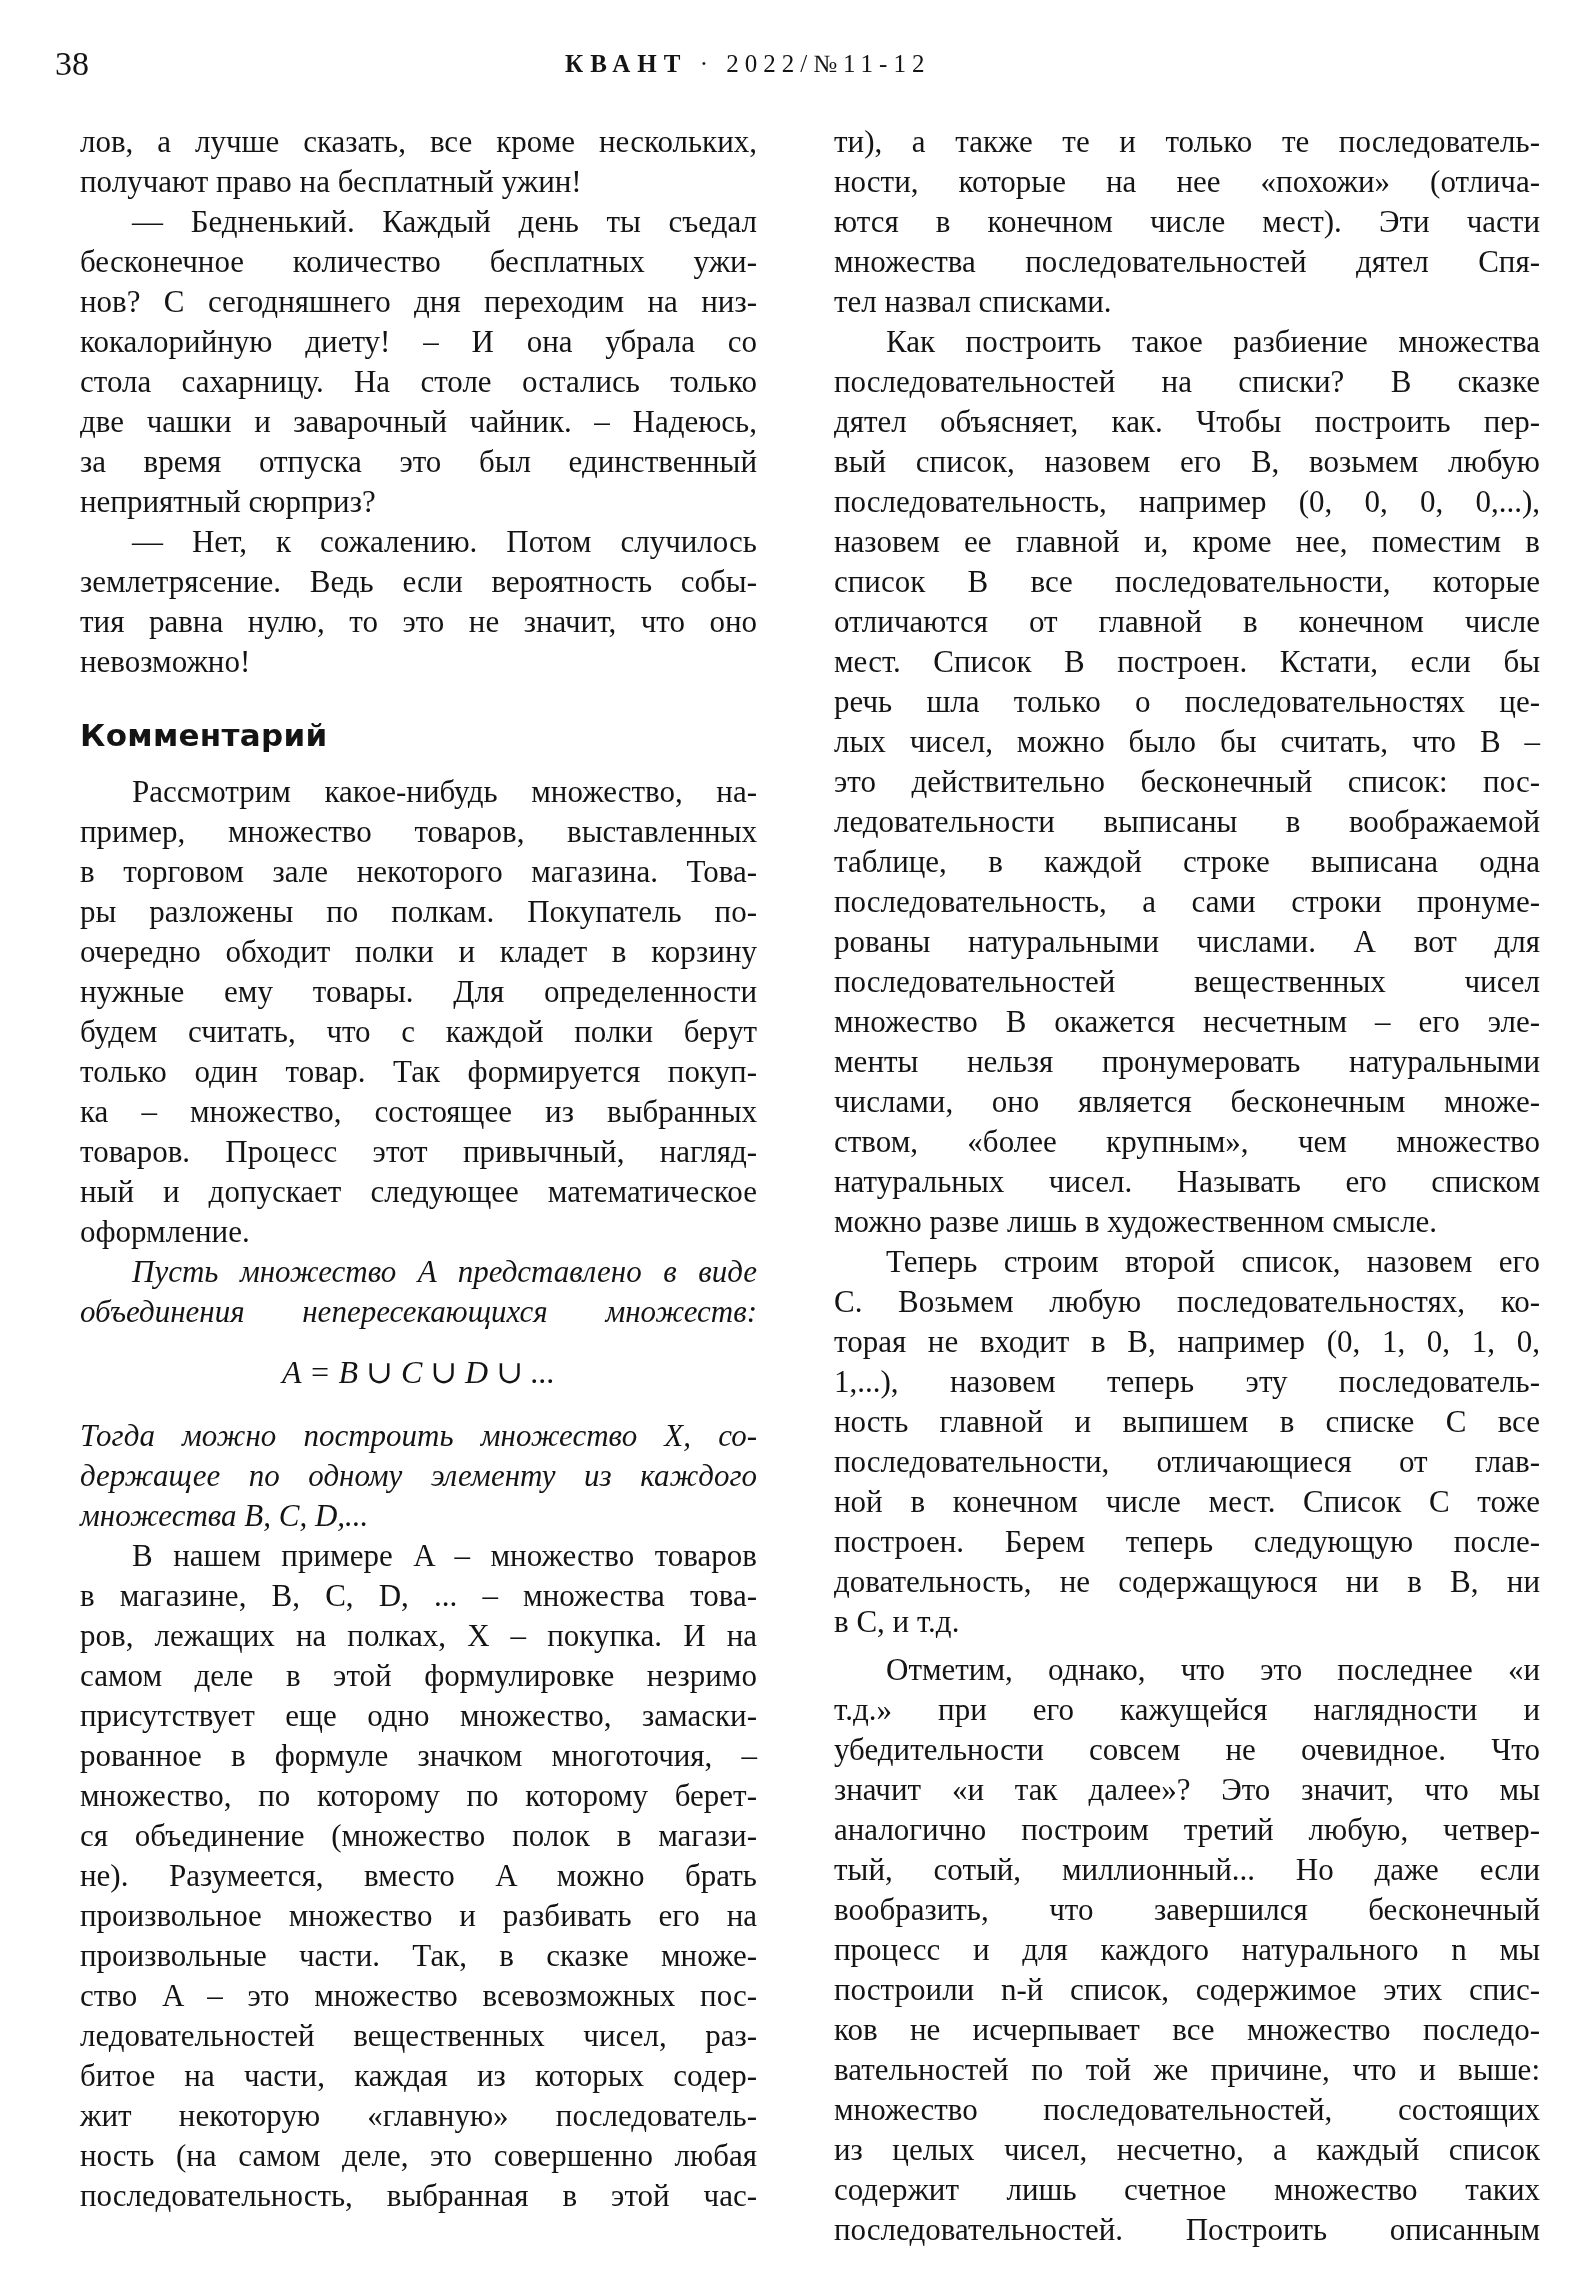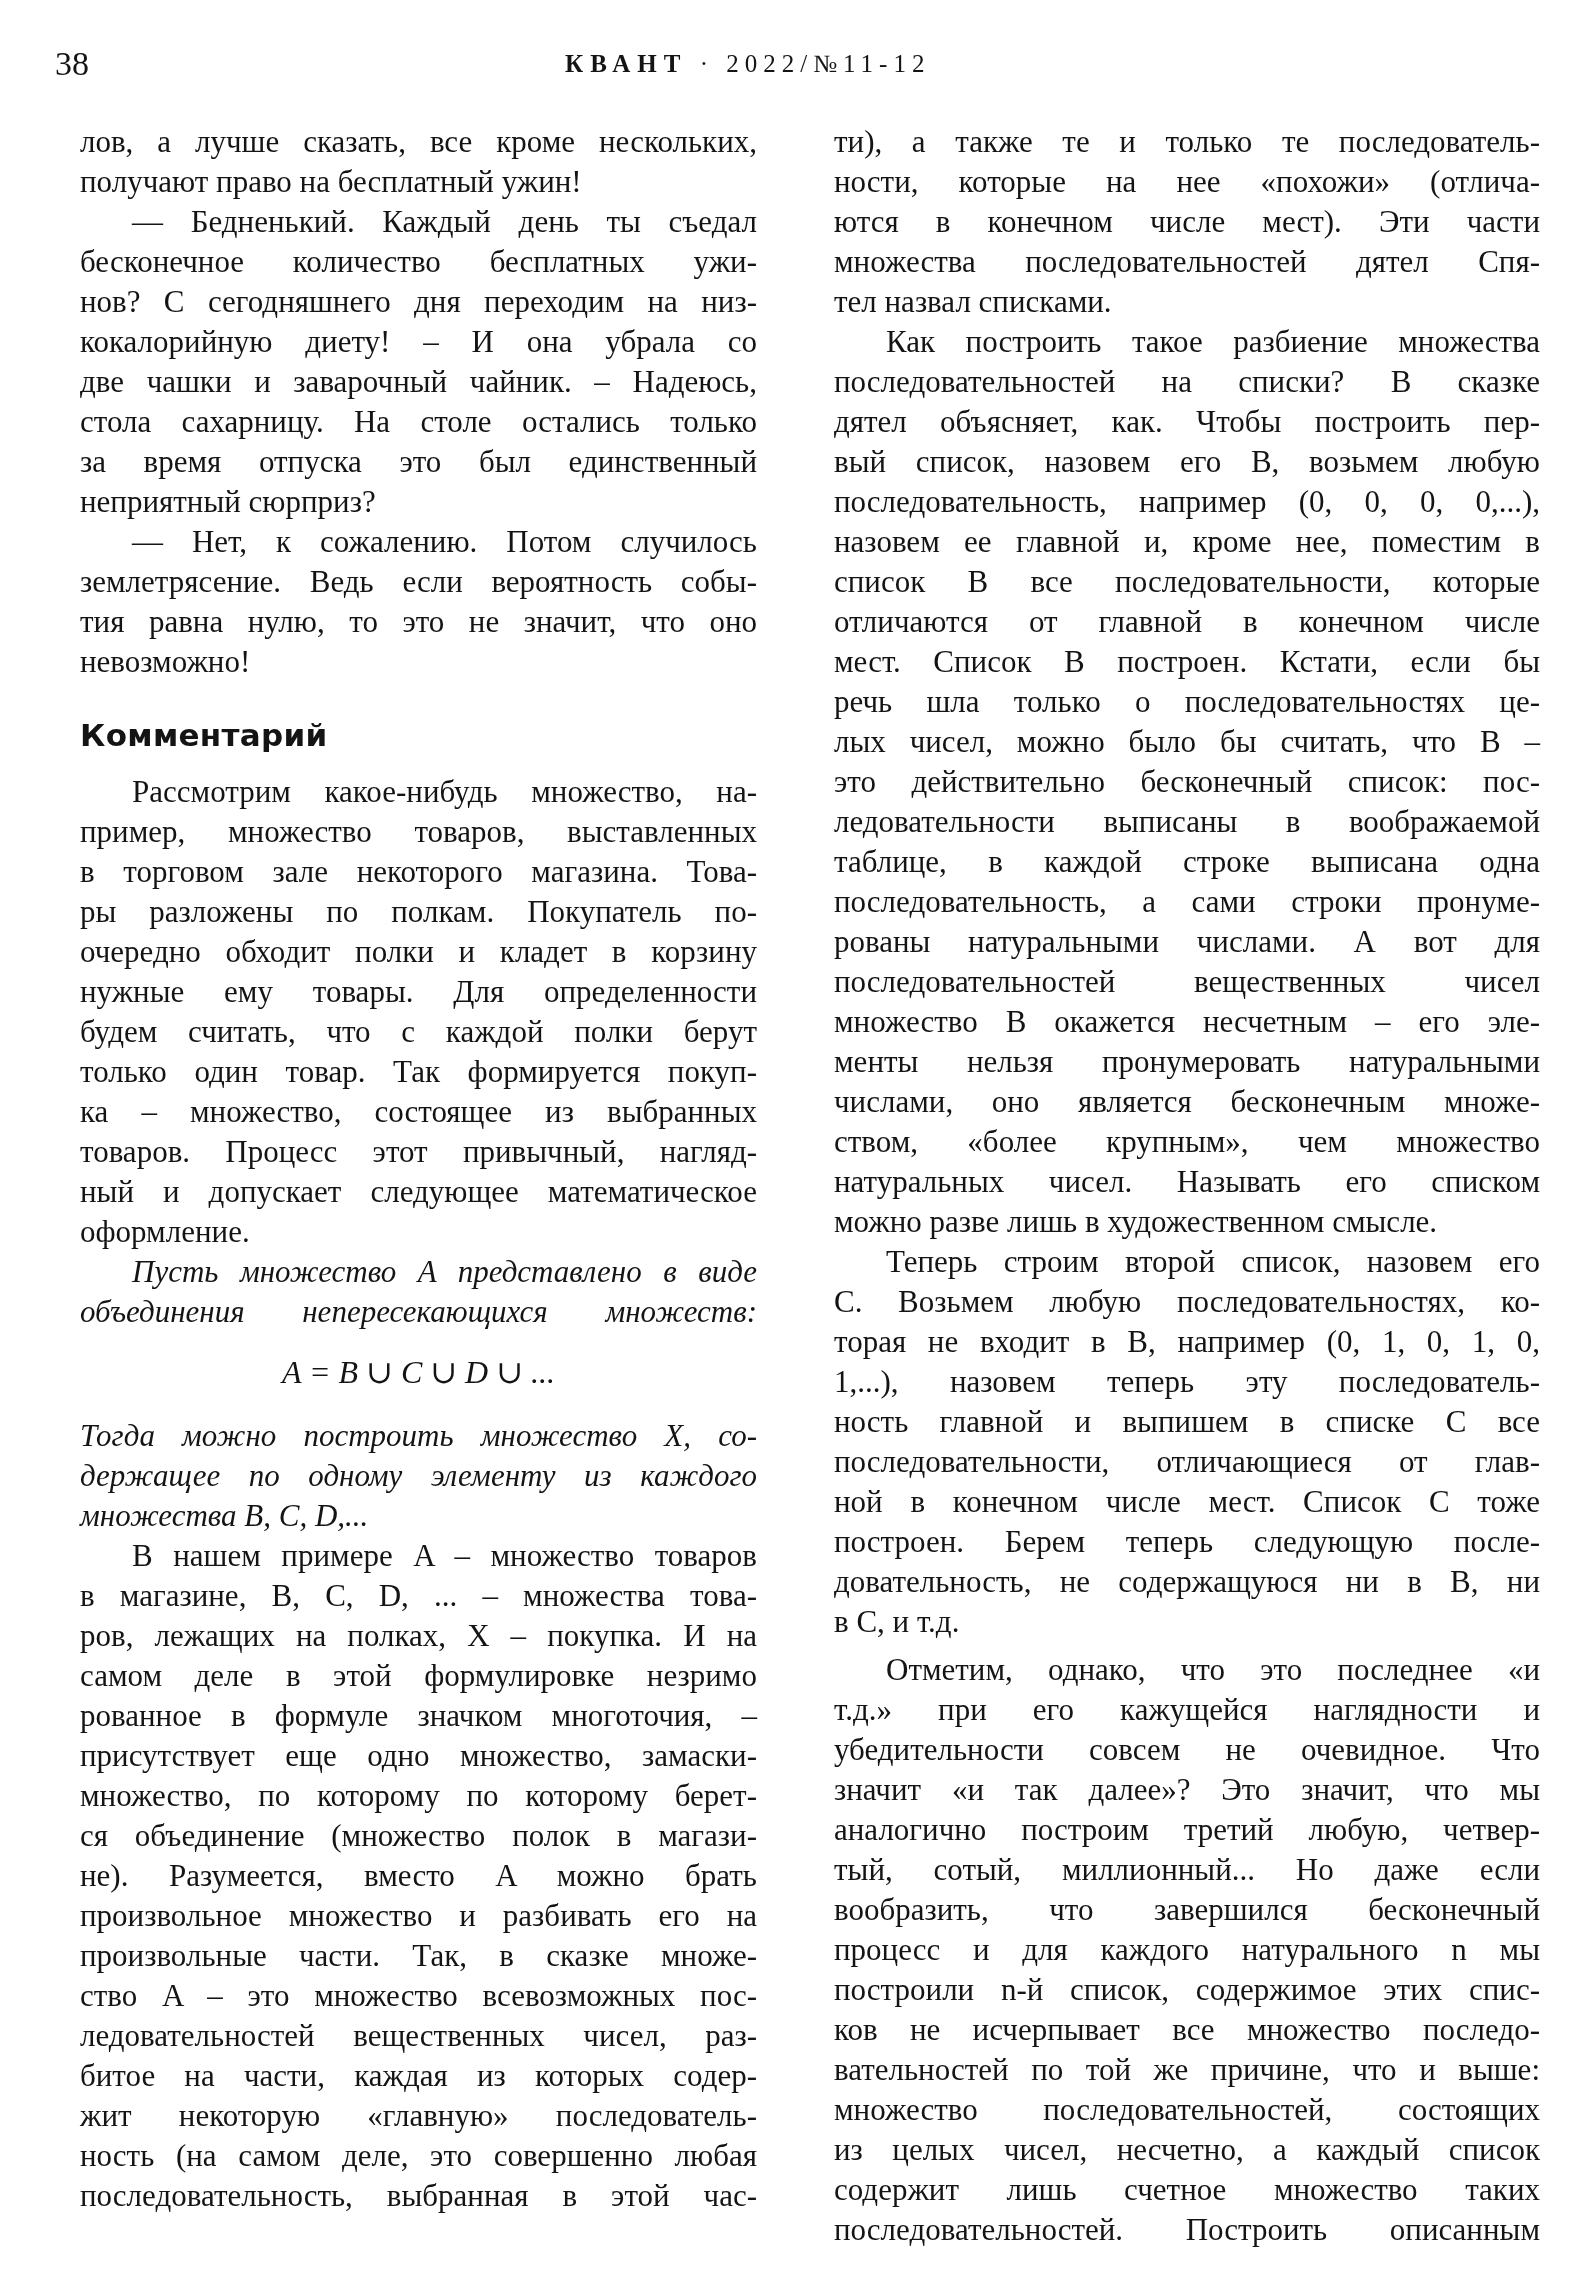--- a/index.html
+++ b/index.html
@@ -35,22 +35,22 @@
 </div>
 
 <div class="col col-left">
 
   <span class="ln">лов, а лучше сказать, все кроме нескольких,</span>
   <span class="ln last">получают право на бесплатный ужин!</span>
   <span class="ln ind">— Бедненький. Каждый день ты съедал</span>
   <span class="ln">бесконечное количество бесплатных ужи-</span>
   <span class="ln">нов? С сегодняшнего дня переходим на низ-</span>
   <span class="ln">кокалорийную диету! – И она убрала со</span>
+  <span class="ln">стола сахарницу. На столе остались только</span>
   <span class="ln">две чашки и заварочный чайник. – Надеюсь,</span>
-  <span class="ln">стола сахарницу. На столе остались только</span>
   <span class="ln">за время отпуска это был единственный</span>
   <span class="ln last">неприятный сюрприз?</span>
   <span class="ln ind">— Нет, к сожалению. Потом случилось</span>
   <span class="ln">землетрясение. Ведь если вероятность собы-</span>
   <span class="ln">тия равна нулю, то это не значит, что оно</span>
   <span class="ln last">невозможно!</span>
 
   <span class="heading">Комментарий</span>
 
   <span class="ln ind">Рассмотрим какое-нибудь множество, на-</span>
@@ -72,22 +72,22 @@
   <span class="formula">A = B ∪ C ∪ D ∪ ...</span>
 
   <span class="ln it">Тогда можно построить множество X, со-</span>
   <span class="ln it">держащее по одному элементу из каждого</span>
   <span class="ln it last">множества B, C, D,...</span>
 
   <span class="ln ind">В нашем примере A – множество товаров</span>
   <span class="ln">в магазине, B, C, D, ... – множества това-</span>
   <span class="ln">ров, лежащих на полках, X – покупка. И на</span>
   <span class="ln">самом деле в этой формулировке незримо</span>
+  <span class="ln">присутствует еще одно множество, замаски-</span>
   <span class="ln">рованное в формуле значком многоточия, –</span>
-  <span class="ln">присутствует еще одно множество, замаски-</span>
   <span class="ln">множество, по которому по которому берет-</span>
   <span class="ln">ся объединение (множество полок в магази-</span>
   <span class="ln">не). Разумеется, вместо A можно брать</span>
   <span class="ln">произвольное множество и разбивать его на</span>
   <span class="ln">произвольные части. Так, в сказке множе-</span>
   <span class="ln">ство A – это множество всевозможных пос-</span>
   <span class="ln">ледовательностей вещественных чисел, раз-</span>
   <span class="ln">битое на части, каждая из которых содер-</span>
   <span class="ln">жит некоторую «главную» последователь-</span>
   <span class="ln">ность (на самом деле, это совершенно любая</span>

